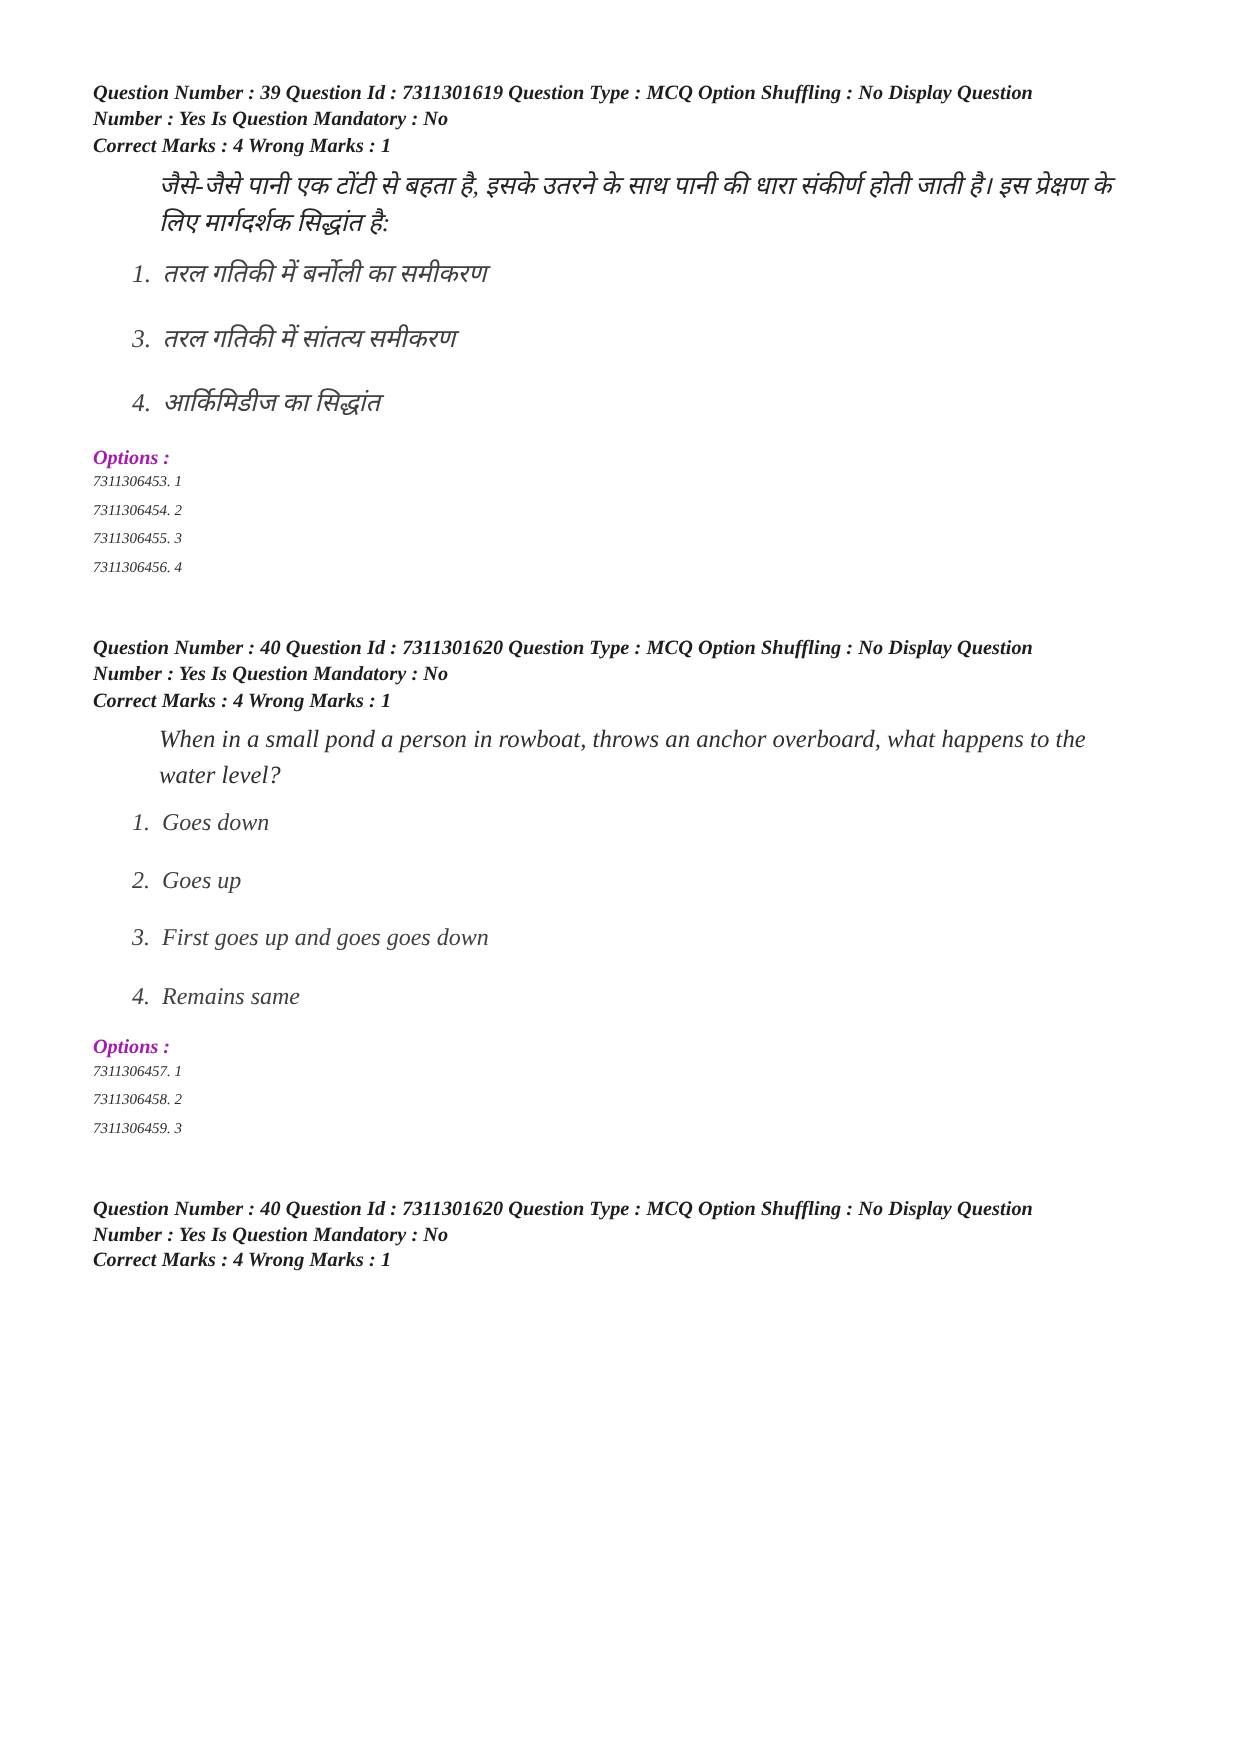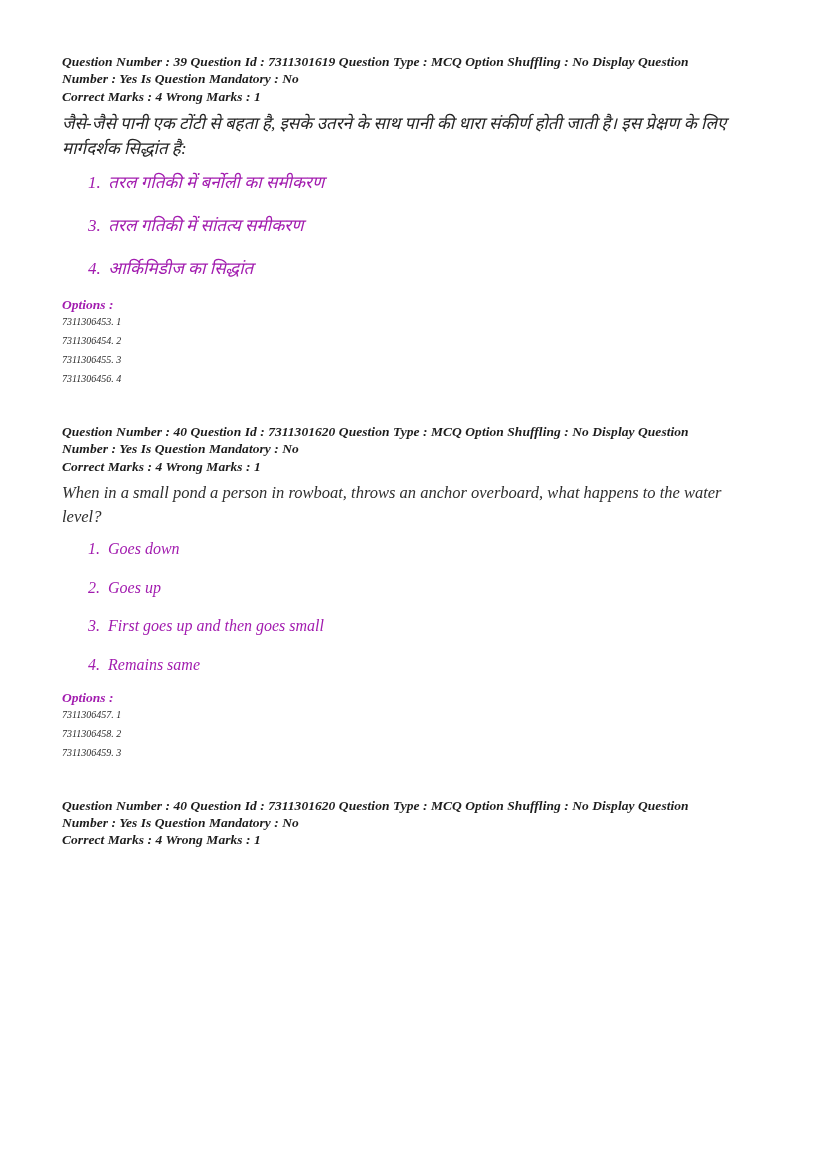--- a/index.html
+++ b/index.html
@@ -41,35 +41,36 @@
     letter-spacing: 0.05px;
   }
   .meta-line {
     display: block;
   }
   .qtext {
     font-size: 16.5px;
     line-height: 1.45;
     color: #2e2e2e;
     margin-top: 6px;
+    margin-left: 44px;
   }
   .qtext.devanagari {
     font-size: 17px;
     line-height: 1.5;
     color: #242424;
   }
   .options-list {
     margin: 10px 0 0 0;
     padding: 0;
     list-style: none;
   }
   .options-list li {
     font-size: 16px;
     line-height: 1.3;
-    color: #a21caf;
+    color: #404040;
     margin: 0 0 18px 26px;
     padding-left: 0;
   }
   .options-list li.devanagari {
     font-size: 17px;
     margin-bottom: 21px;
   }
   .opt-num {
     display: inline-block;
     min-width: 16px;
@@ -142,21 +143,21 @@
         <li>
           <span class="opt-num">1.</span>
           <span>Goes down</span>
         </li>
         <li>
           <span class="opt-num">2.</span>
           <span>Goes up</span>
         </li>
         <li>
           <span class="opt-num">3.</span>
-          <span>First goes up and then goes small</span>
+          <span>First goes up and goes goes down</span>
         </li>
         <li>
           <span class="opt-num">4.</span>
           <span>Remains same</span>
         </li>
       </ul>
       <div class="options-label">Options :</div>
       <ul class="idlist">
         <li>7311306457. 1</li>
         <li>7311306458. 2</li>

